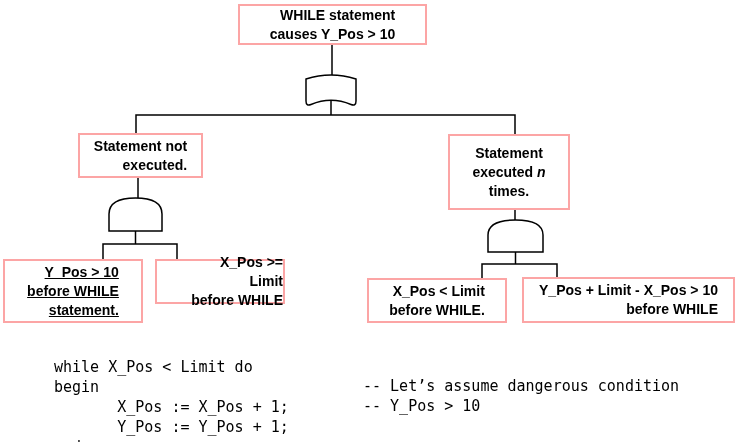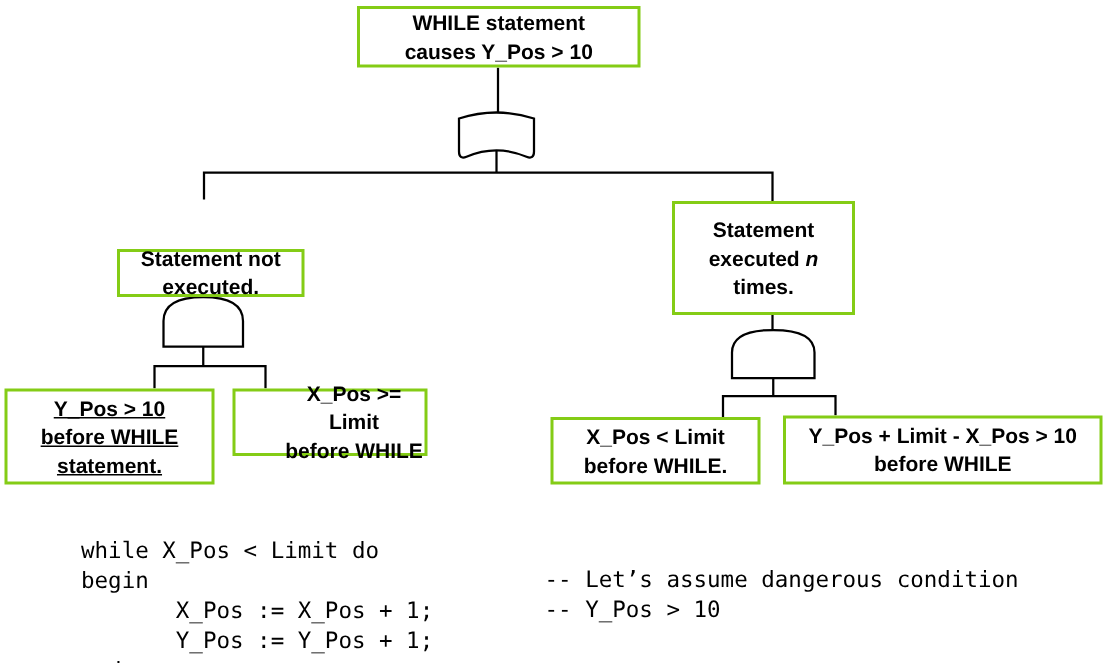--- a/index.html
+++ b/index.html
@@ -5,35 +5,35 @@
   html,body{margin:0;padding:0;}
   body{
     width:739px;height:442px;position:relative;overflow:hidden;
     background:#ffffff;
     font-family:"Liberation Sans",sans-serif;
   }
   #stage{position:absolute;left:0;top:0;width:739px;height:442px;}
   svg.overlay{position:absolute;left:0;top:0;width:739px;height:442px;}
   .box{
     position:absolute;box-sizing:border-box;
-    border:2px solid #84cc16;background:#fff;
+    border:2px solid #fca5a5;background:#fff;
     display:flex;flex-direction:column;align-items:center;justify-content:center;
-    text-align:center;
+    text-align:right;
     font:bold 14px/19px "Liberation Sans",sans-serif;color:#000;
     white-space:pre-line;
   }
   .it{font-style:italic;}
   pre.codeblock{
     position:absolute;margin:16px;
     font:15px/20px "DejaVu Sans Mono","Liberation Mono",monospace;
     color:#000;white-space:pre;
   }
   
   #top-event  {left:238px;top:4px;  width:189px;height:41px;}
-  #left-event {left:78px; top:133px;width:125px;height:32px;margin-top:33px;}
+  #left-event {left:78px; top:133px;width:125px;height:45px;}
   #right-event{left:448px;top:134px;width:122px;height:76px;}
   #b1{left:3px;  top:259px;width:140px;height:64px;text-decoration:underline;}
   #b2{left:155px;top:259px;width:130px;height:45px;padding-left:32px;}
   #b3{left:367px;top:278px;width:140px;height:45px;}
   #b4{left:522px;top:277px;width:213px;height:46px;}
   #code-block{left:38px;top:341px;}
   #comment-block{left:347px;top:360px;}
 </style>
 </head>
 <body>

